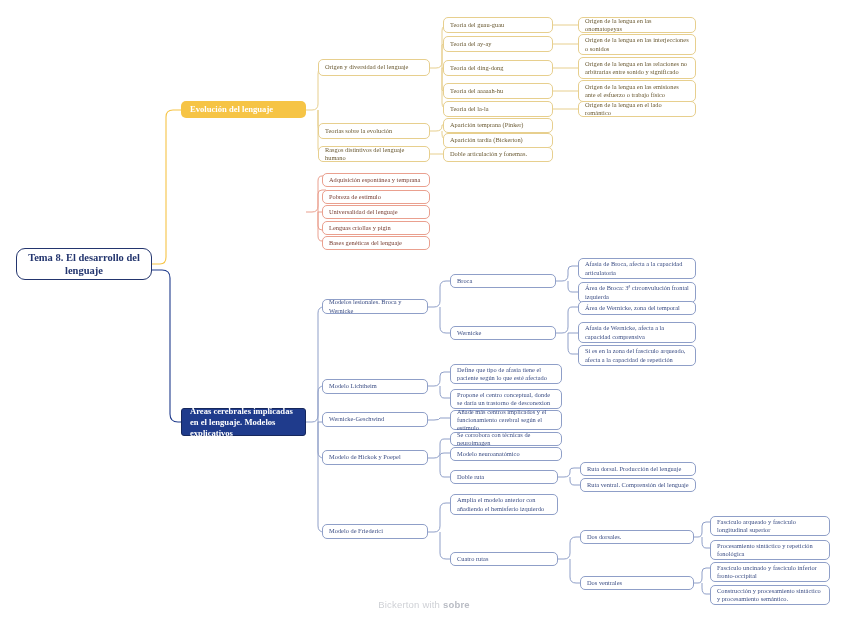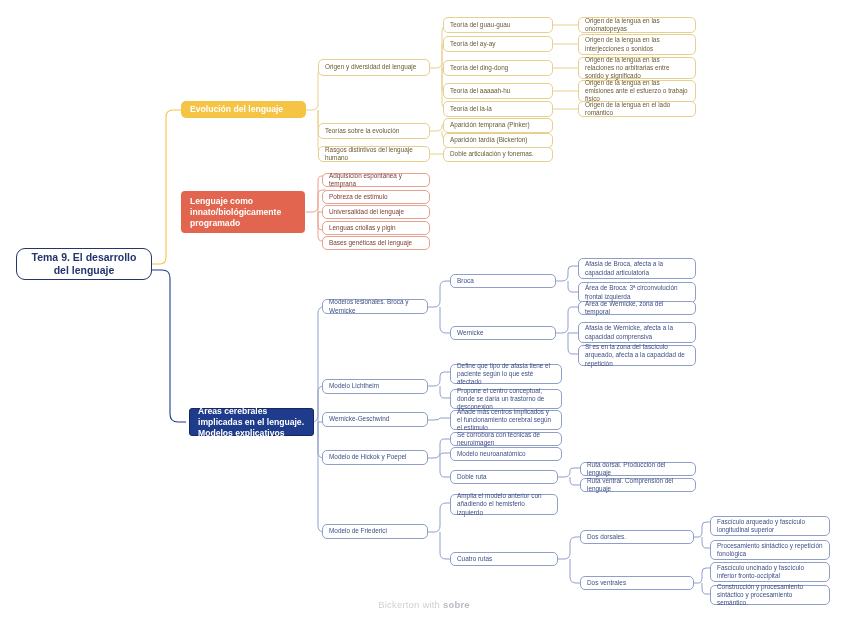--- a/index.html
+++ b/index.html
@@ -15,20 +15,21 @@
   #canvas{position:absolute;left:0;top:0;width:848px;height:623px;}
   svg.links{position:absolute;left:0;top:0;width:848px;height:623px;pointer-events:none;}
 
   .node{
     position:absolute;
     box-sizing:border-box;
     display:flex;
     align-items:center;
     border-radius:5px;
     line-height:1.28;
+    font-family:Liberation Serif, serif;
   }
   .node span{display:block;width:100%;}
 
   
   .root{
     border:1.6px solid #23356e;
     background:#ffffff;
     border-radius:9px;
     color:#23356e;
     font-weight:bold;
@@ -50,21 +51,20 @@
     border:none;border-radius:4px;
     color:#ffffff;font-weight:bold;font-size:8.6px;
     padding:4px 9px;
   }
   .b3head{
     background:#1f3b8c;
     border:1px solid #16275c;
     border-radius:3px;
     color:#ffffff;font-weight:bold;font-size:8.6px;
     padding:4px 8px;
-    margin-left:8px;
   }
 
   
   .y{
     border:1px solid #e7cf8e;
     background:#ffffff;
     color:#6a5a33;
     font-size:6.4px;
     padding:3px 6px;
     border-radius:5px;
@@ -182,21 +182,21 @@
 
       <path d="M694,537 L698,537 Q702,537 702,532 L702,526 Q702,522 706,522 L710,522"></path>
       <path d="M702,537 L702,542 Q702,548 706,548 L710,548"></path>
 
       <path d="M694,583 L698,583 Q702,583 702,578 L702,572 Q702,568 706,568 L710,568"></path>
       <path d="M702,583 L702,588 Q702,594 706,594 L710,594"></path>
     </g>
   </svg>
 
   <div class="node root" style="left:16px;top:248px;width:136px;height:32px;">
-    <span>Tema 9. El desarrollo del lenguaje</span>
+    <span>Tema 8. El desarrollo del lenguaje</span>
   </div>
 
   <div class="node b1head" style="left:181px;top:101px;width:125px;height:17px;">
     <span>Evolución del lenguaje</span>
   </div>
 
   <div class="node y" style="left:318px;top:59px;width:112px;height:17px;">
     <span>Origen y diversidad del lenguaje</span>
   </div>
   <div class="node y" style="left:318px;top:123px;width:112px;height:16px;">
@@ -241,23 +241,20 @@
   <div class="node y" style="left:443px;top:118px;width:110px;height:15px;">
     <span>Aparición temprana (Pinker)</span>
   </div>
   <div class="node y" style="left:443px;top:133px;width:110px;height:15px;">
     <span>Aparición tardía (Bickerton)</span>
   </div>
   <div class="node y" style="left:443px;top:147px;width:110px;height:15px;">
     <span>Doble articulación y fonemas.</span>
   </div>
 
-  <div class="node b2head" style="left:181px;top:191px;width:124px;height:42px;">
-    <span>Lenguaje como innato/biológicamente programado</span>
-  </div>
 
   <div class="node r" style="left:322px;top:173px;width:108px;height:14px;">
     <span>Adquisición espontánea y temprana</span>
   </div>
   <div class="node r" style="left:322px;top:190px;width:108px;height:14px;">
     <span>Pobreza de estímulo</span>
   </div>
   <div class="node r" style="left:322px;top:205px;width:108px;height:14px;">
     <span>Universalidad del lenguaje</span>
   </div>

